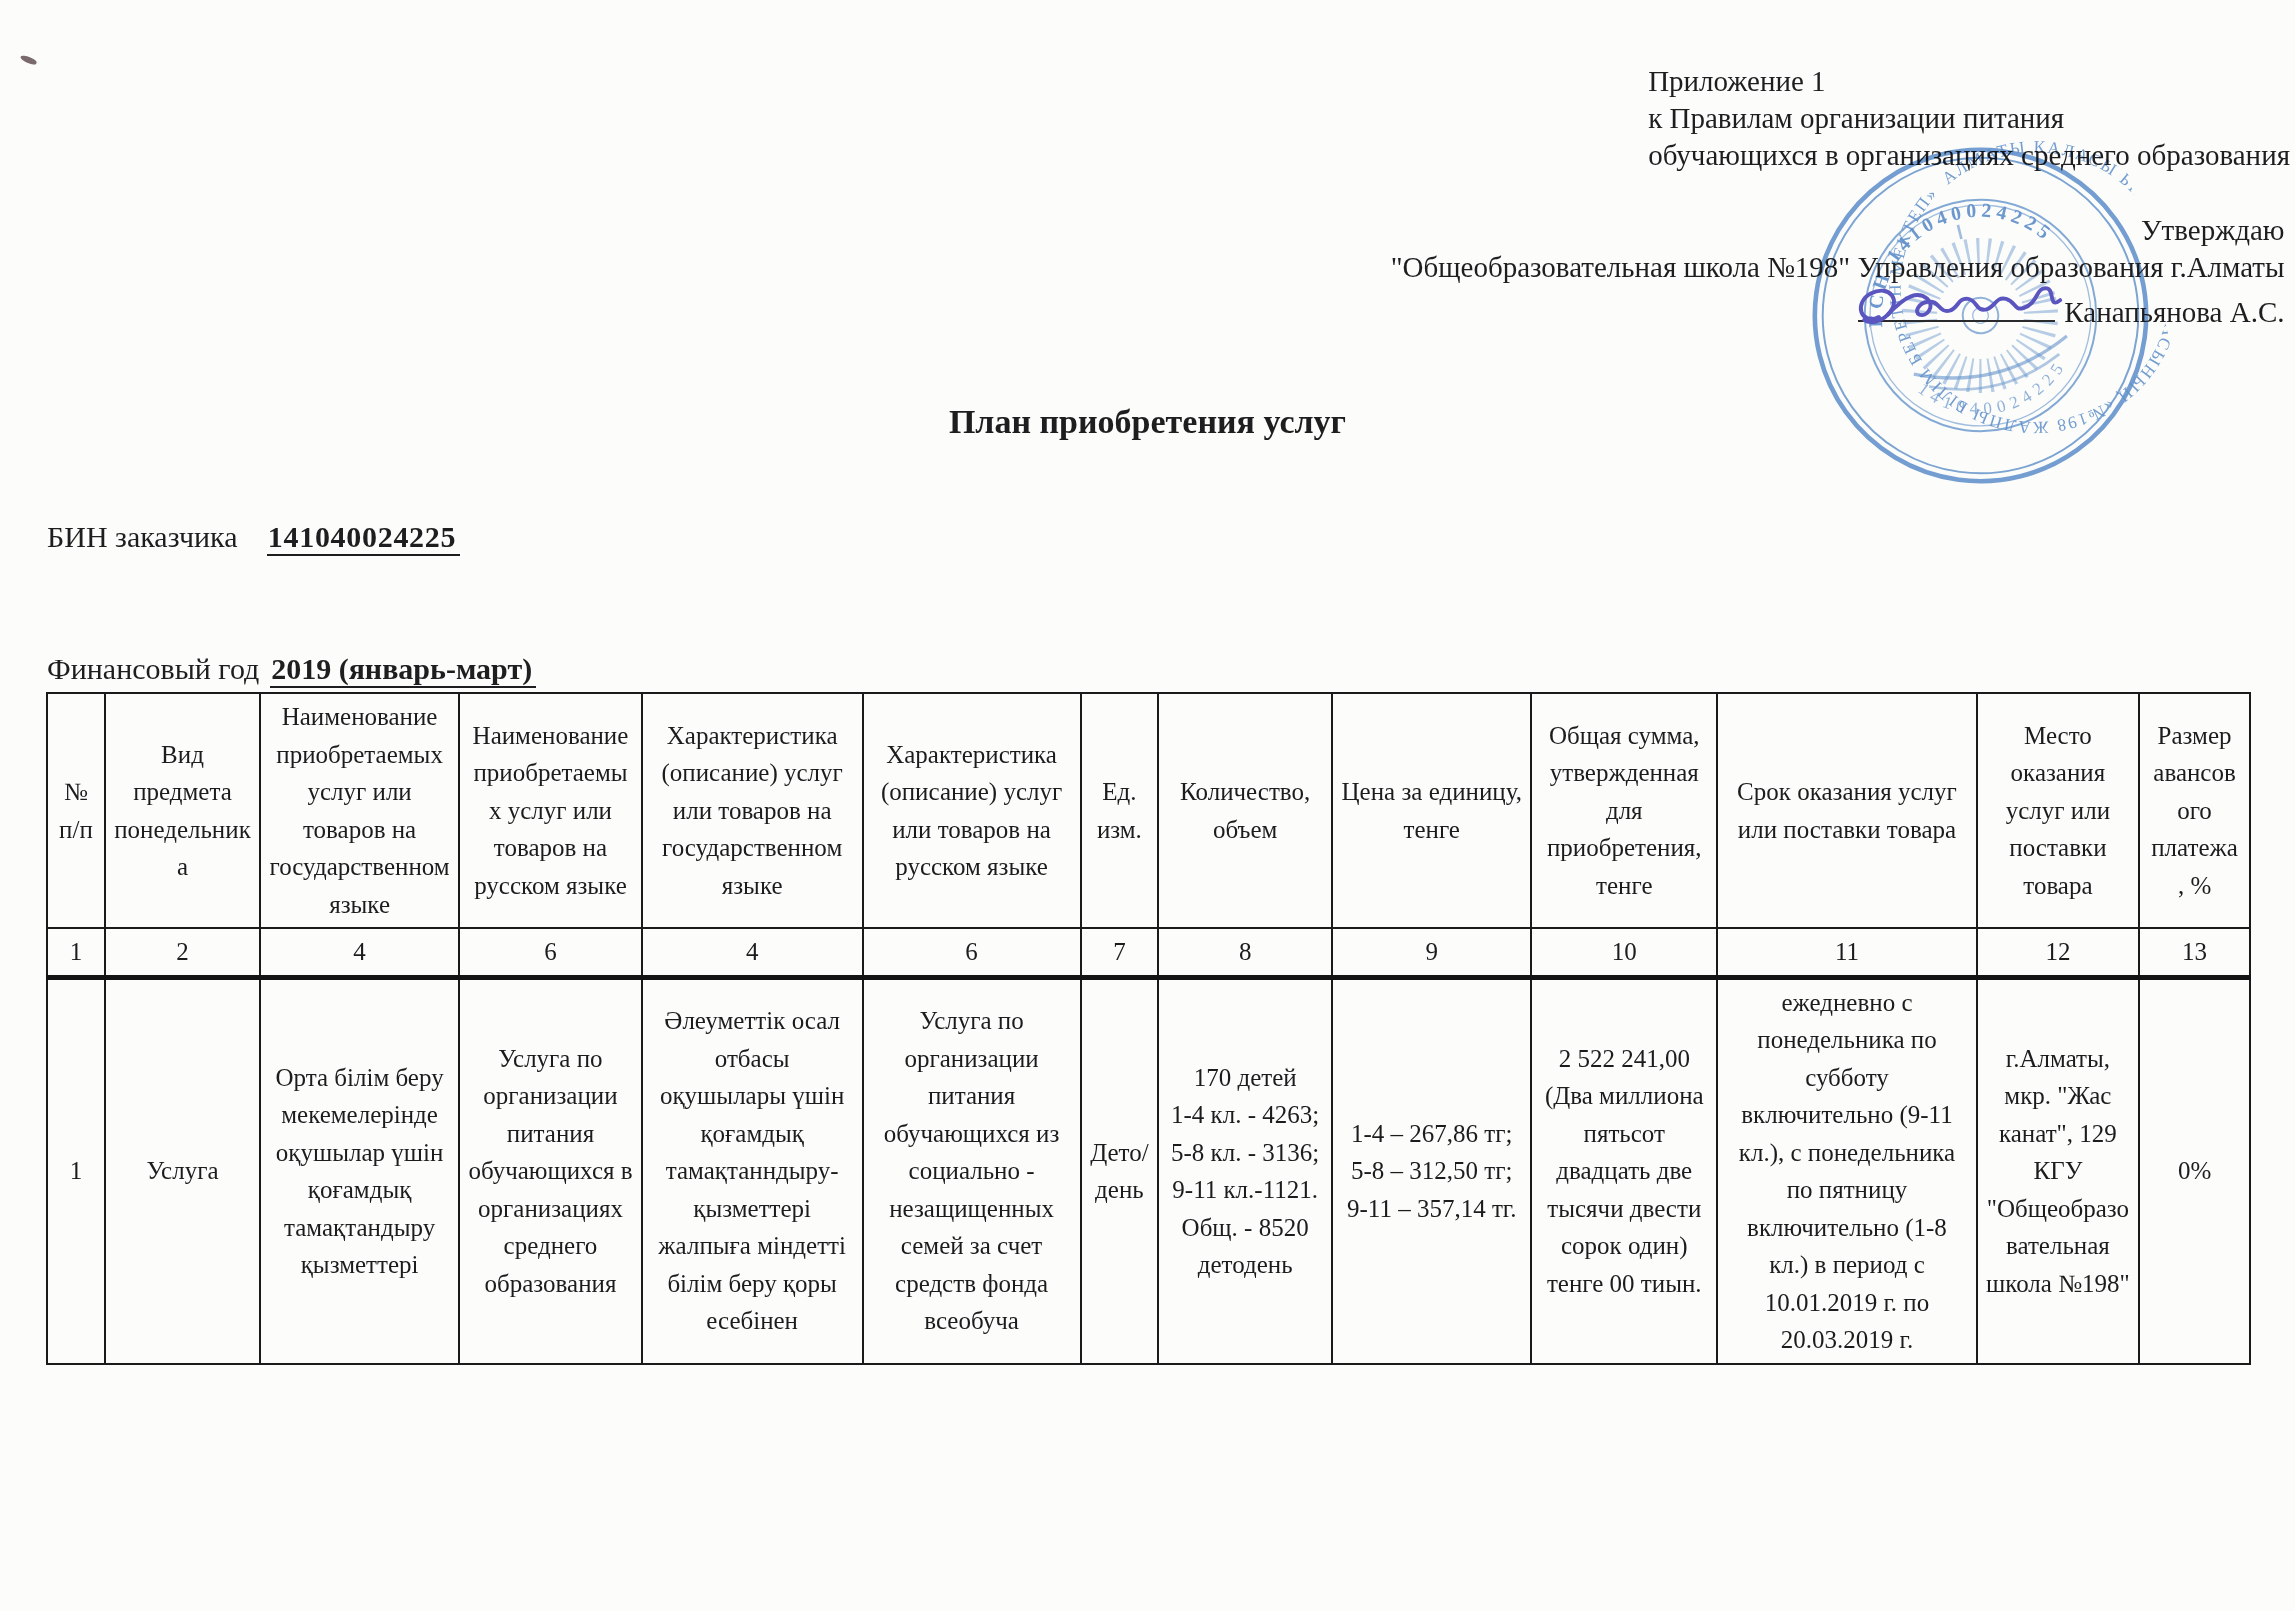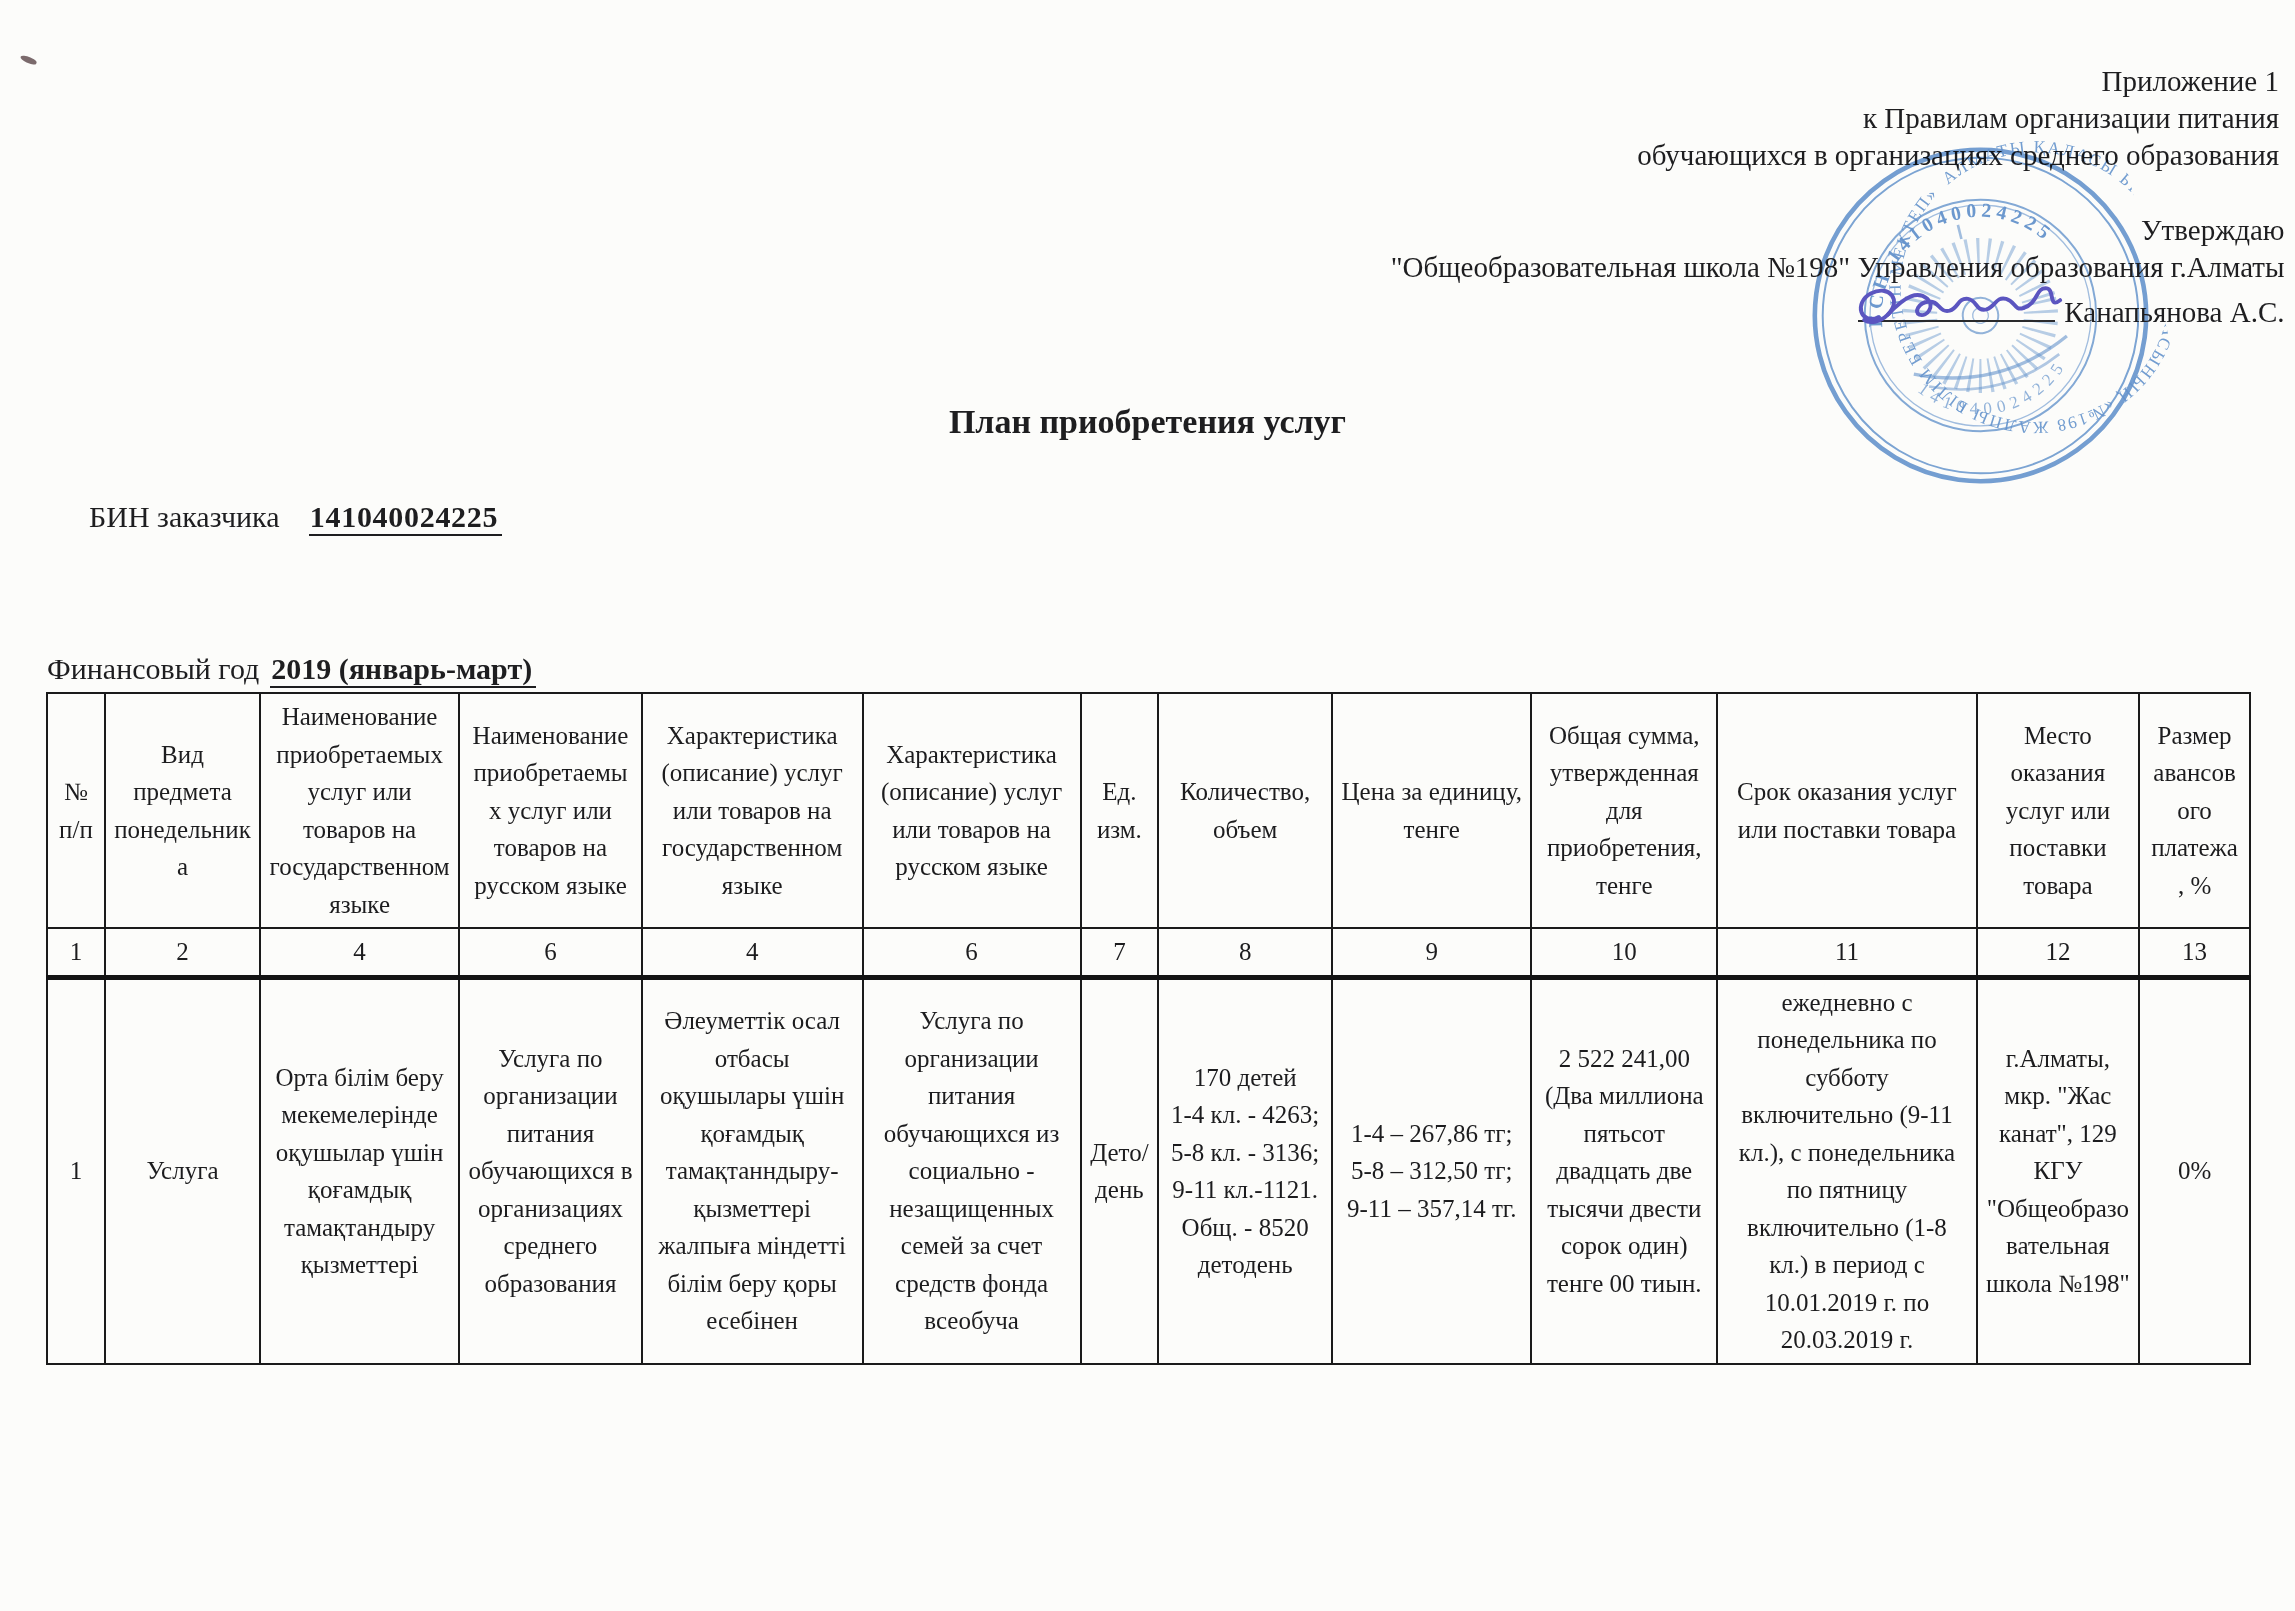--- a/index.html
+++ b/index.html
@@ -8,22 +8,22 @@
     background:#fcfcfa;
     font-family:"Liberation Serif","DejaVu Serif",serif;
     color:#1e1e20;
     position:relative;
     overflow:hidden;
   }
   .page{position:absolute;inset:0;}
 
   
   .appendix{
-    position:absolute;top:63px;right:16px;
-    text-align:right;font-size:29px;line-height:37px;
+    position:absolute;top:63px;right:5px;
+    font-size:29px;line-height:37px;
   }
   
   .approval{
     position:absolute;top:212px;right:10.5px;
     text-align:right;font-size:29px;line-height:37px;
   }
   .sign-row{position:relative;margin-top:8px;white-space:nowrap;}
   .sig-underline{
     display:inline-block;width:197px;height:22.4px;
     border-bottom:2px solid #2a2a2c;margin-right:9.2px;
@@ -44,21 +44,21 @@
     position:absolute;top:403px;left:0;width:100%;
     text-align:center;font-size:34px;font-weight:bold;
   }
 
   
   .info-line{position:absolute;left:47px;font-size:30px;white-space:nowrap;}
   .info-line .val{
     font-weight:bold;border-bottom:2.6px solid #1e1e20;
     margin-left:10.5px;padding:0 4px 1.3px 1.3px;
   }
-  .info-bin{top:500px;margin-left:42px;}
+  .info-bin{top:520px;}
   .info-bin .val{margin-left:29px;letter-spacing:0.7px;}
   .info-kz{top:554px;}
   .info-ru{top:599px;}
   .info-year{top:652px;}
 
   
   .plan-table{
     position:absolute;left:46px;top:692px;width:2205px;
     border-collapse:collapse;table-layout:fixed;
     font-size:25px;color:#1c1c1e;

